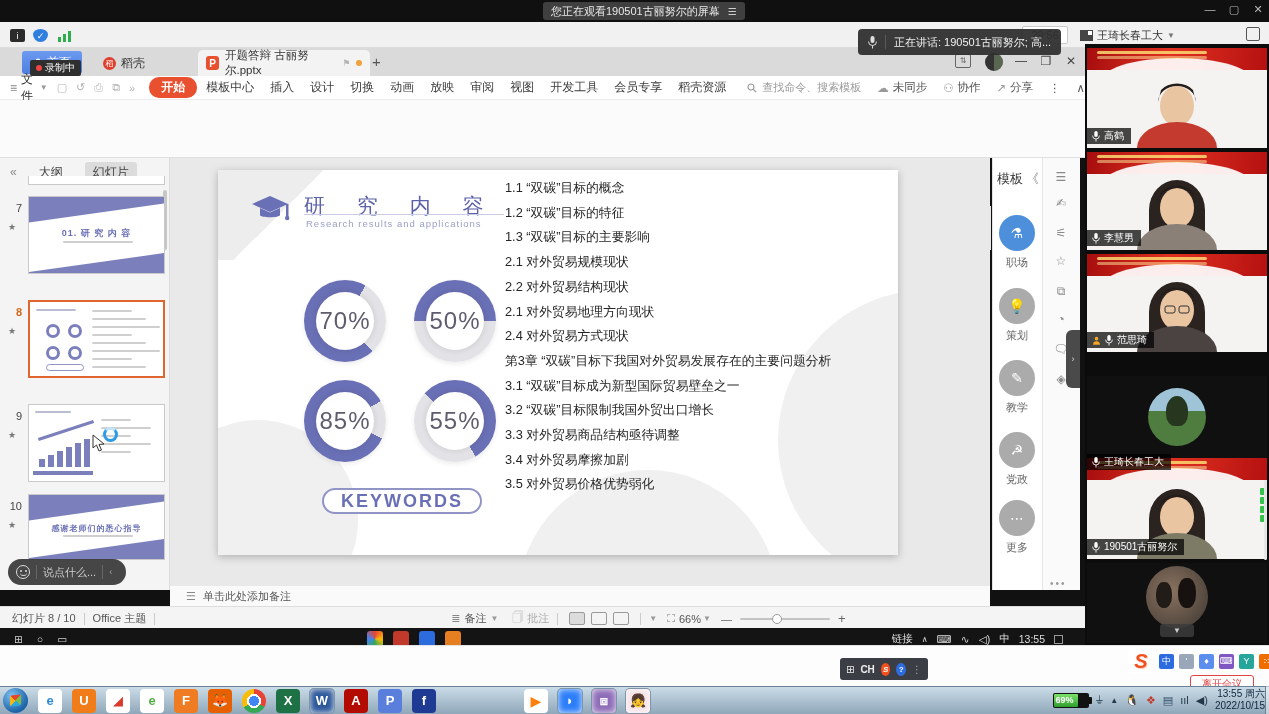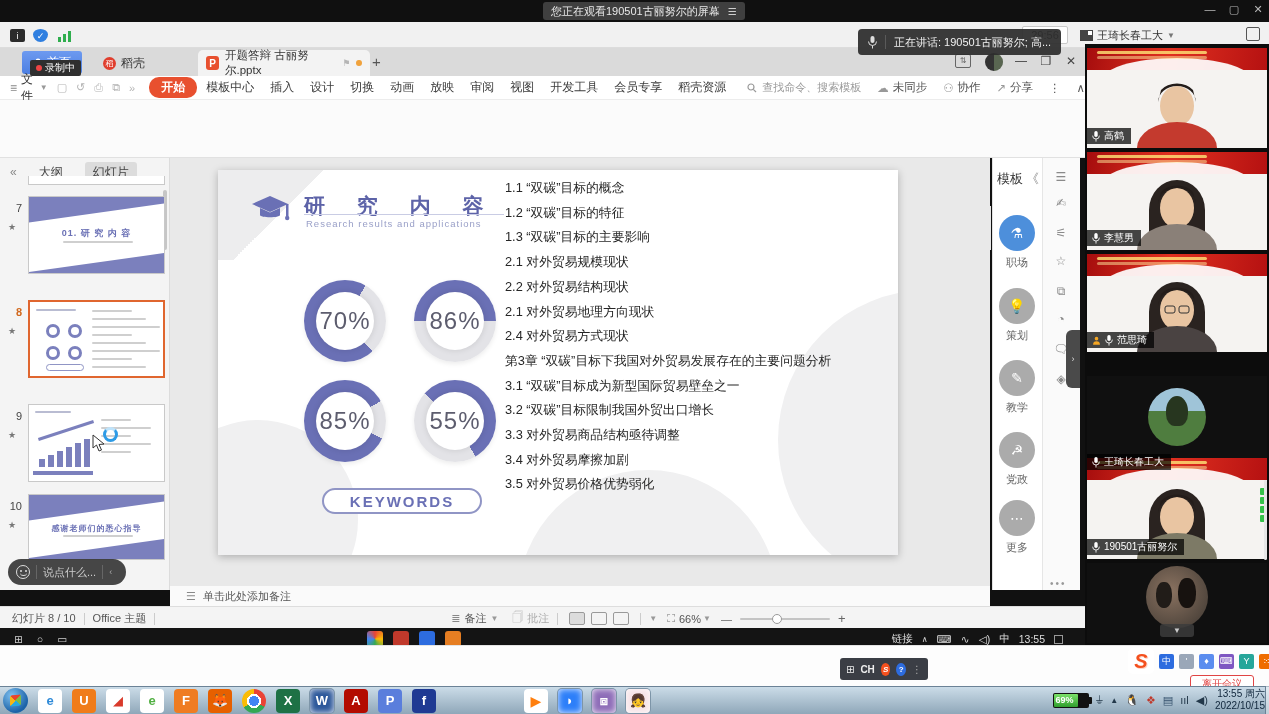--- a/index.html
+++ b/index.html
@@ -79,28 +79,28 @@
   .gline{position:absolute;height:2px;background:#cfcfcf;border-radius:1px;}
   #lp-scroll{left:163px;top:190px;width:4px;height:60px;background:#c6c6c6;border-radius:2px;}
   #thumb6-sliver{left:28px;top:176px;width:137px;height:9px;background:#fff;border:1px solid #c9c9c9;border-top:none;}
 
   
   #canvas{left:170px;top:158px;width:820px;height:430px;background:#e9e9e9;}
   #slide{left:218px;top:170px;width:680px;height:385px;background:#fff;box-shadow:0 2px 8px rgba(0,0,0,.25);overflow:hidden;}
   .blob{position:absolute;border-radius:50%;background:#f0f0f1;}
   #slide-corner{position:absolute;left:0;top:0;width:120px;height:90px;background:linear-gradient(135deg,#ededee 0 50%,transparent 50%);}
   #cap-icon{position:absolute;left:32px;top:22px;}
-  #slide-title{position:absolute;left:86px;top:22px;font-size:21px;font-weight:bold;color:#5d63a8;letter-spacing:13px;white-space:nowrap;}
+  #slide-title{position:absolute;left:86px;top:22px;font-size:21px;font-weight:normal;color:#5d63a8;letter-spacing:13px;white-space:nowrap;}
   #slide-sub{position:absolute;left:88px;top:48px;font-size:9.5px;color:#9aa0c8;letter-spacing:1px;}
   #title-rule{position:absolute;left:86px;top:44px;width:200px;height:1px;background:#c9cce4;}
   .donut{position:absolute;border-radius:50%;display:flex;align-items:center;justify-content:center;}
   .donut .hole{width:58px;height:58px;border-radius:50%;background:#fff;display:flex;align-items:center;justify-content:center;
     font-size:24px;color:#5d5d6e;letter-spacing:1px;box-shadow:0 0 6px rgba(0,0,0,.12);}
   #keywords-pill{position:absolute;left:104px;top:318px;width:160px;height:26px;border:2px solid #9095c5;border-radius:14px;
-    color:#6a70b5;font-weight:bold;font-size:15px;letter-spacing:2px;display:flex;align-items:center;justify-content:center;background:#fff;}
+    color:#6a70b5;font-weight:bold;font-size:18px;letter-spacing:2px;display:flex;align-items:center;justify-content:center;background:#fff;}
   #outline-list{position:absolute;left:287px;top:6px;width:390px;}
   .oline{font-size:12.8px;color:#262626;line-height:24.7px;white-space:nowrap;}
 
   
   #tpl-panel{left:992px;top:158px;width:50px;height:432px;background:#fff;border-left:1px solid #e2e2e2;}
   #tpl-head{left:994px;top:170px;width:48px;font-size:13px;color:#333;display:flex;gap:3px;justify-content:center;}
   .tpl-item{position:absolute;left:997px;width:40px;display:flex;flex-direction:column;align-items:center;gap:4px;font-size:11px;color:#666;}
   .tpl-circle{width:36px;height:36px;border-radius:50%;background:#ababab;color:#fff;font-size:14px;display:flex;align-items:center;justify-content:center;}
   .tpl-item.sel .tpl-circle{background:#4d8fdb;}
   #right-rail{left:1042px;top:158px;width:38px;height:432px;background:#fafafa;border-left:1px solid #e6e6e6;}
@@ -489,21 +489,21 @@
         </svg>
     </div>
     <div id="slide-title">研 究 内 容</div>
     <div id="title-rule"></div>
     <div id="slide-sub">Research results and applications</div>
     <div id="donut-host">
         <div class="donut" style="left: 86px; top: 110px; width: 82px; height: 82px; background: conic-gradient(from 138deg, rgb(106, 112, 181) 70%, rgb(227, 227, 231) 0deg); box-shadow: rgba(0, 0, 0, 0.08) 0px 2px 5px;">
           <div class="hole">70%</div>
         </div>
         <div class="donut" style="left: 196px; top: 110px; width: 82px; height: 82px; background: conic-gradient(from 270deg, rgb(106, 112, 181) 50%, rgb(227, 227, 231) 0deg); box-shadow: rgba(0, 0, 0, 0.08) 0px 2px 5px;">
-          <div class="hole">86%</div>
+          <div class="hole">50%</div>
         </div>
         <div class="donut" style="left: 86px; top: 210px; width: 82px; height: 82px; background: conic-gradient(from 115deg, rgb(106, 112, 181) 85%, rgb(227, 227, 231) 0deg); box-shadow: rgba(0, 0, 0, 0.08) 0px 2px 5px;">
           <div class="hole">85%</div>
         </div>
         <div class="donut" style="left: 196px; top: 210px; width: 82px; height: 82px; background: conic-gradient(from 312deg, rgb(106, 112, 181) 55%, rgb(227, 227, 231) 0deg); box-shadow: rgba(0, 0, 0, 0.08) 0px 2px 5px;">
           <div class="hole">55%</div>
         </div>
       </div>
     <div id="keywords-pill">KEYWORDS</div>
     <div id="outline-list">

